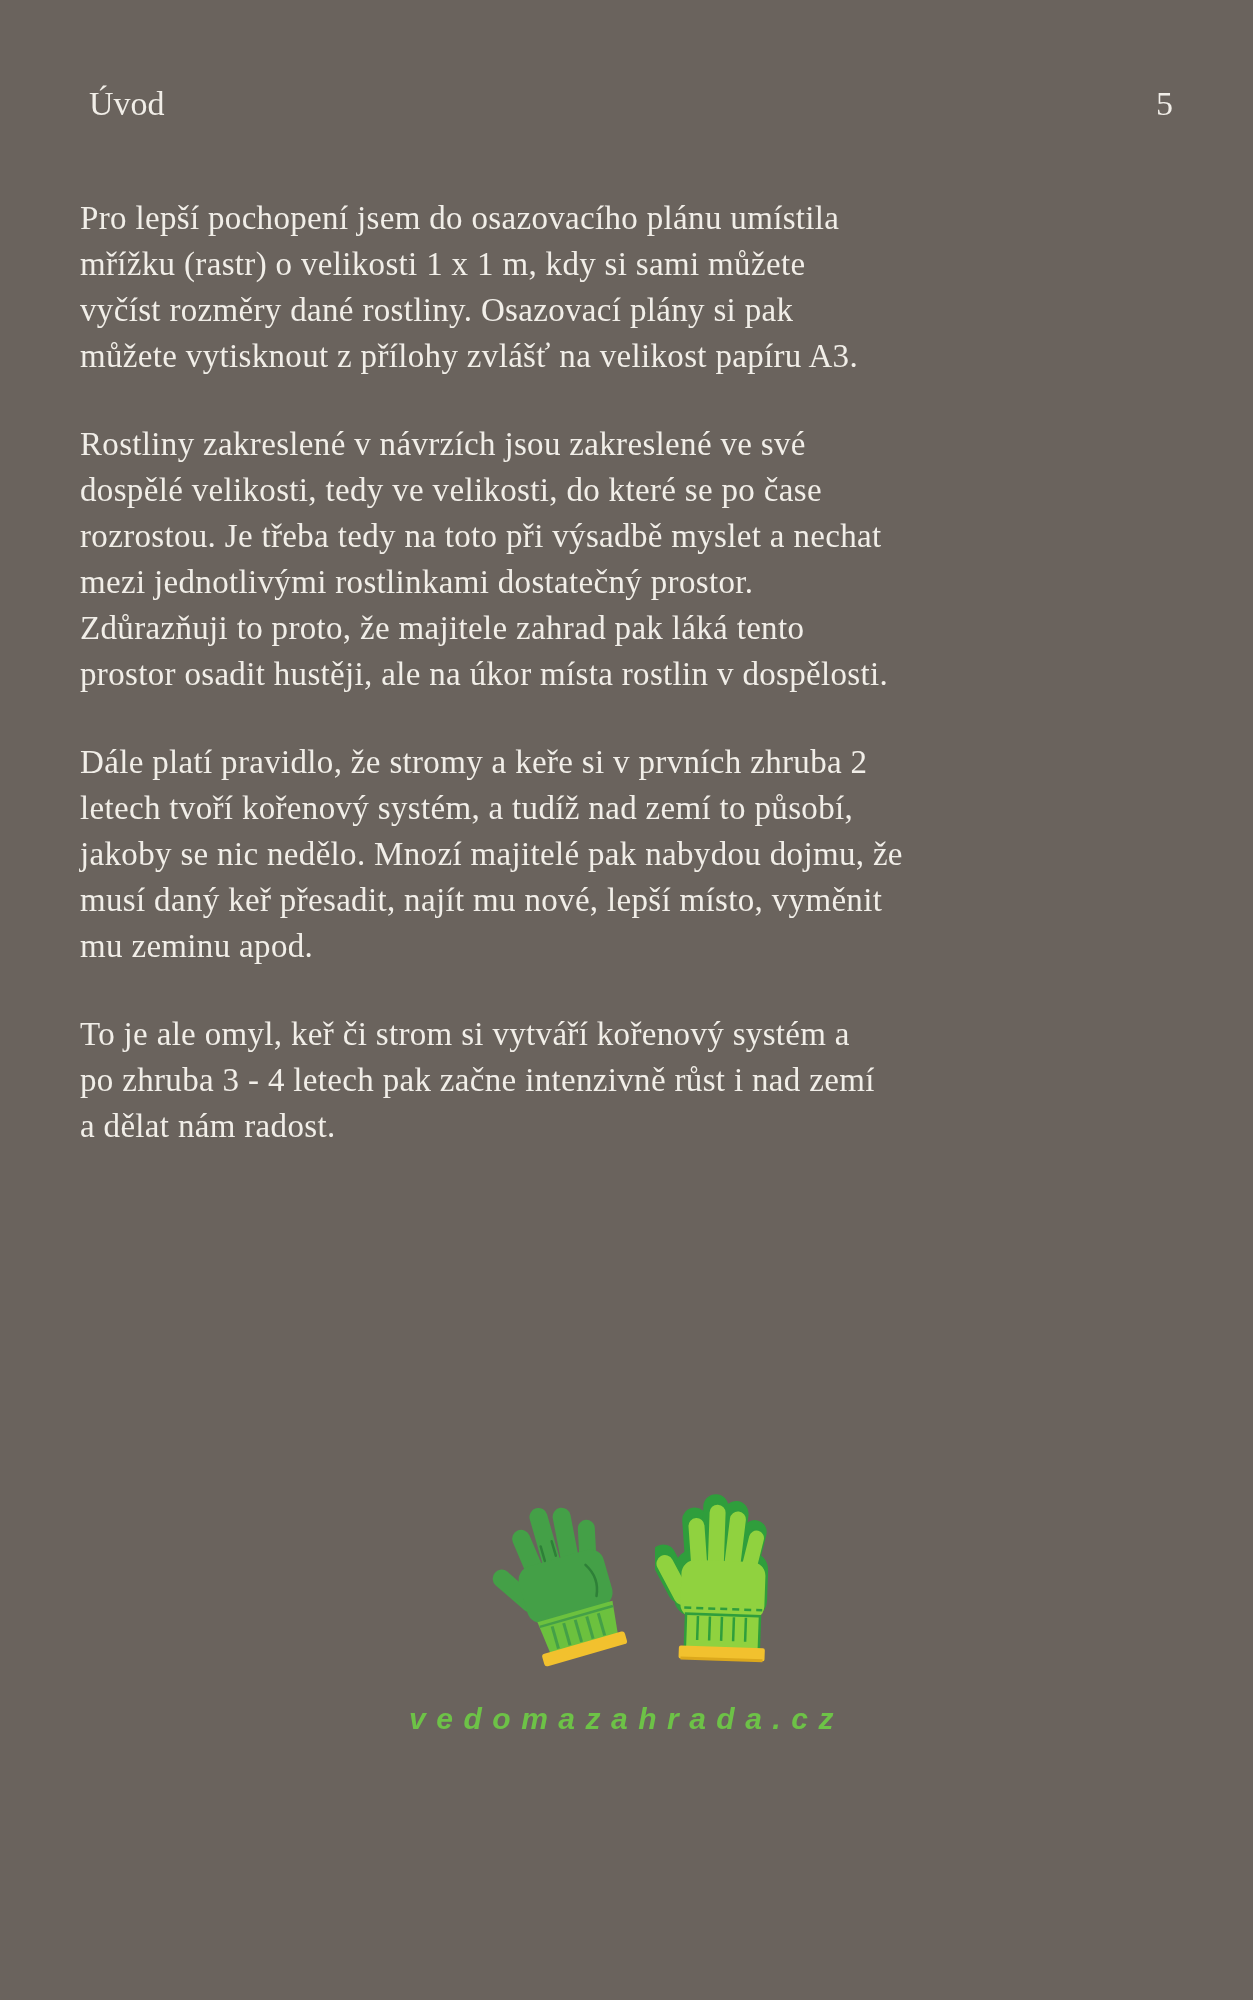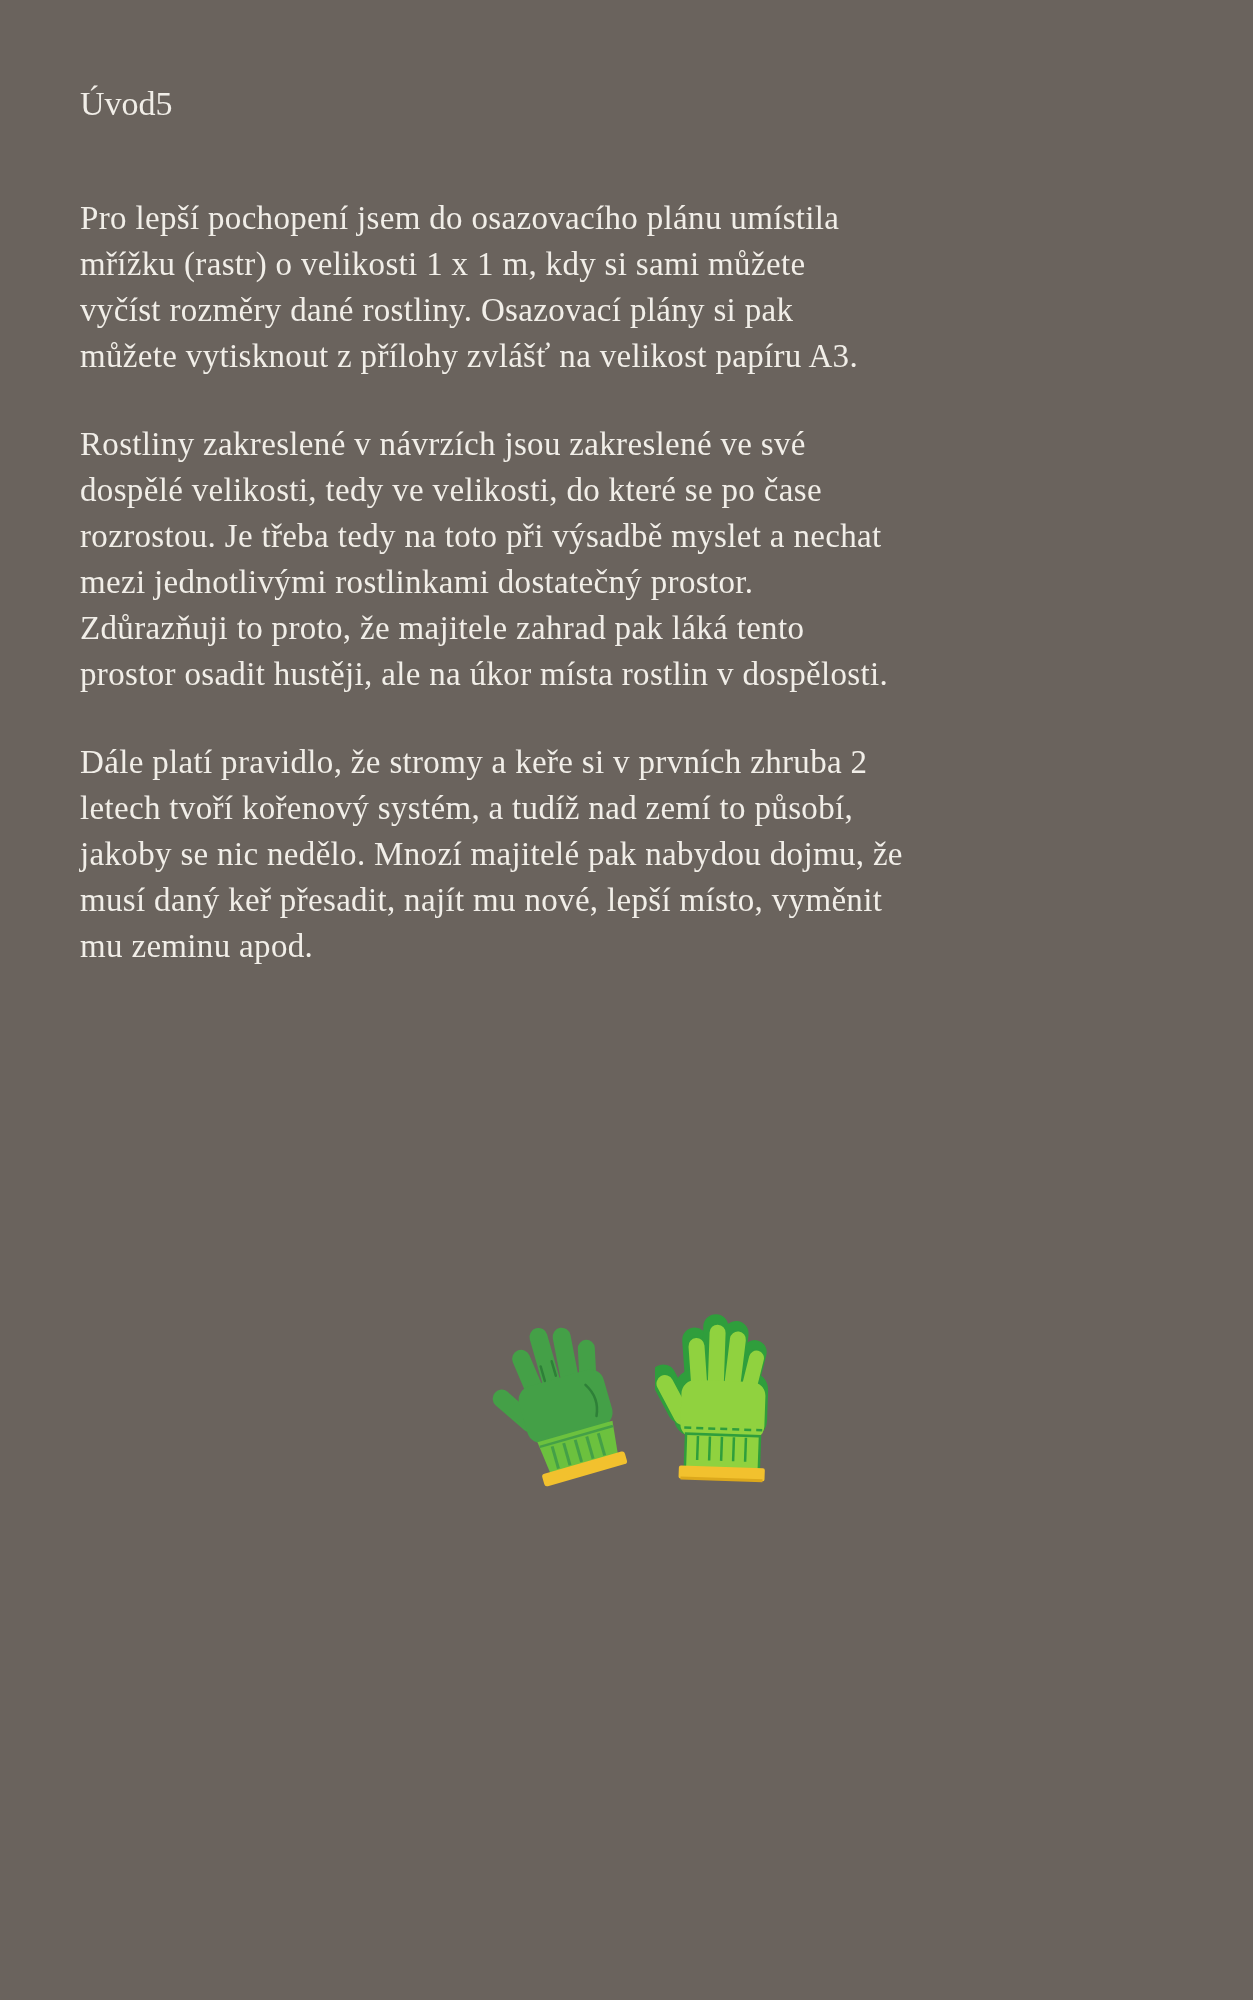--- a/index.html
+++ b/index.html
@@ -7,24 +7,26 @@
     position:relative;
     width:1253px;height:2000px;
     box-sizing:border-box;
     padding:84px 80px 0 80px;
     background:var(--background,#6a635d);
     overflow:hidden;
     font-family:"Liberation Serif", serif;
   }
   .page-header{
     display:flex;
+    justify-content:space-between;
     align-items:baseline;
     font-size:34px;
     line-height:1.2;
     color:var(--text,#f1eee8);
+    margin-left:9px;
   }
   .doc-title{
     margin:42px 0 0 0;
     font-size:95px;
     font-weight:400;
     font-style:italic;
     letter-spacing:0.15em;
     line-height:1.2;
     color:var(--accent-green,#70c13e);
     white-space:nowrap;
@@ -78,20 +80,23 @@
 dospělé velikosti, tedy ve velikosti, do které se po čase
 rozrostou. Je třeba tedy na toto při výsadbě myslet a nechat
 mezi jednotlivými rostlinkami dostatečný prostor.
 Zdůrazňuji to proto, že majitele zahrad pak láká tento
 prostor osadit hustěji, ale na úkor místa rostlin v dospělosti.</p>
     <p>Dále platí pravidlo, že stromy a keře si v prvních zhruba 2
 letech tvoří kořenový systém, a tudíž nad zemí to působí,
 jakoby se nic nedělo. Mnozí majitelé pak nabydou dojmu, že
 musí daný keř přesadit, najít mu nové, lepší místo, vyměnit
 mu zeminu apod.</p>
+    <p>To je ale omyl, keř či strom si vytváří kořenový systém a
+po zhruba 3 - 4 letech pak začne intenzivně růst i nad zemí
+a dělat nám radost.</p>
   </main>
 
   <figure class="gloves-figure">
 
     <svg width="150" height="185" viewBox="0 0 150 185" aria-hidden="true">
       <g transform="translate(6,2) rotate(-16 73 93)">
         <g fill="#44a047">
           <rect x="14" y="58" width="18" height="56" rx="9" transform="rotate(-33 23 86)"></rect>
           <rect x="36" y="28" width="18" height="62" rx="9" transform="rotate(-7 45 59)"></rect>
           <rect x="56" y="12" width="18" height="78" rx="9"></rect>
@@ -143,14 +148,17 @@
           <line x1="68" y1="122" x2="68" y2="146"></line>
           <line x1="80" y1="122" x2="80" y2="146"></line>
           <line x1="92" y1="122" x2="92" y2="146"></line>
         </g>
         <rect x="26" y="152" width="86" height="13" rx="2" fill="#f2c12e"></rect>
         <rect x="28" y="163" width="82" height="3" fill="#dca81c"></rect>
       </g>
     </svg>
   </figure>
 
+  <footer class="page-footer">
+    <span>vedomazahrada.cz</span>
+  </footer>
 
 </div>
 
 </body></html>

